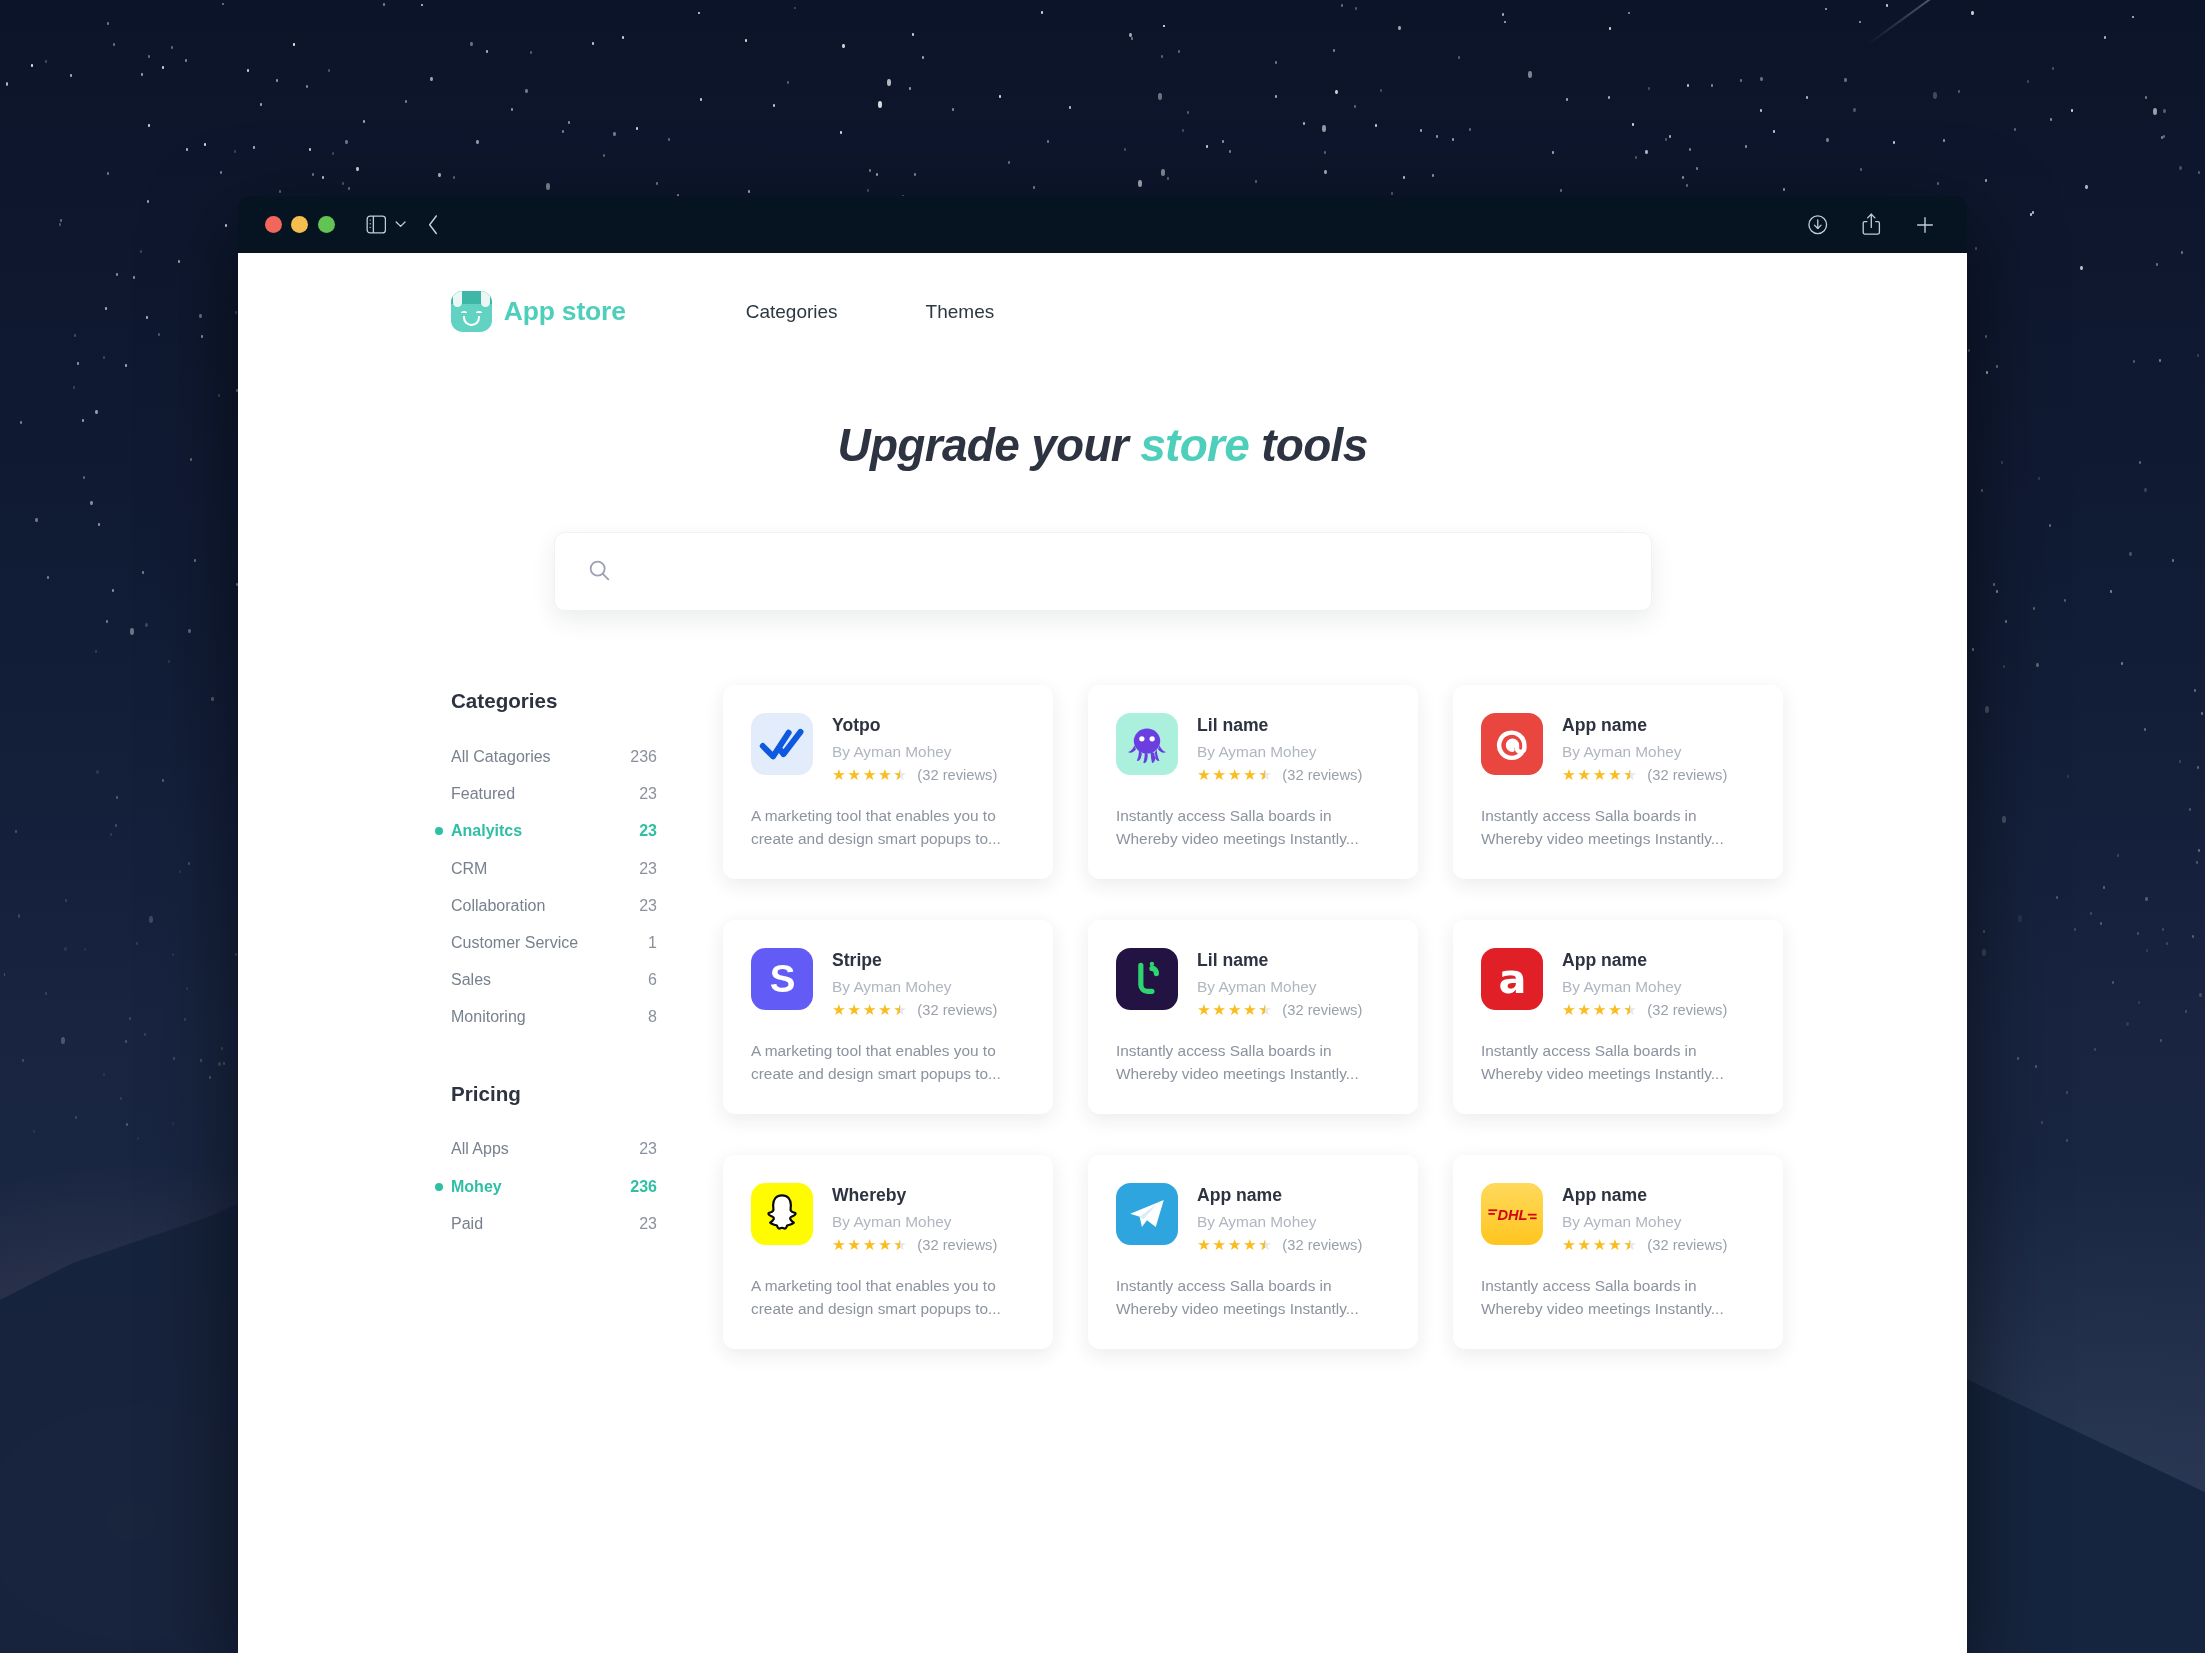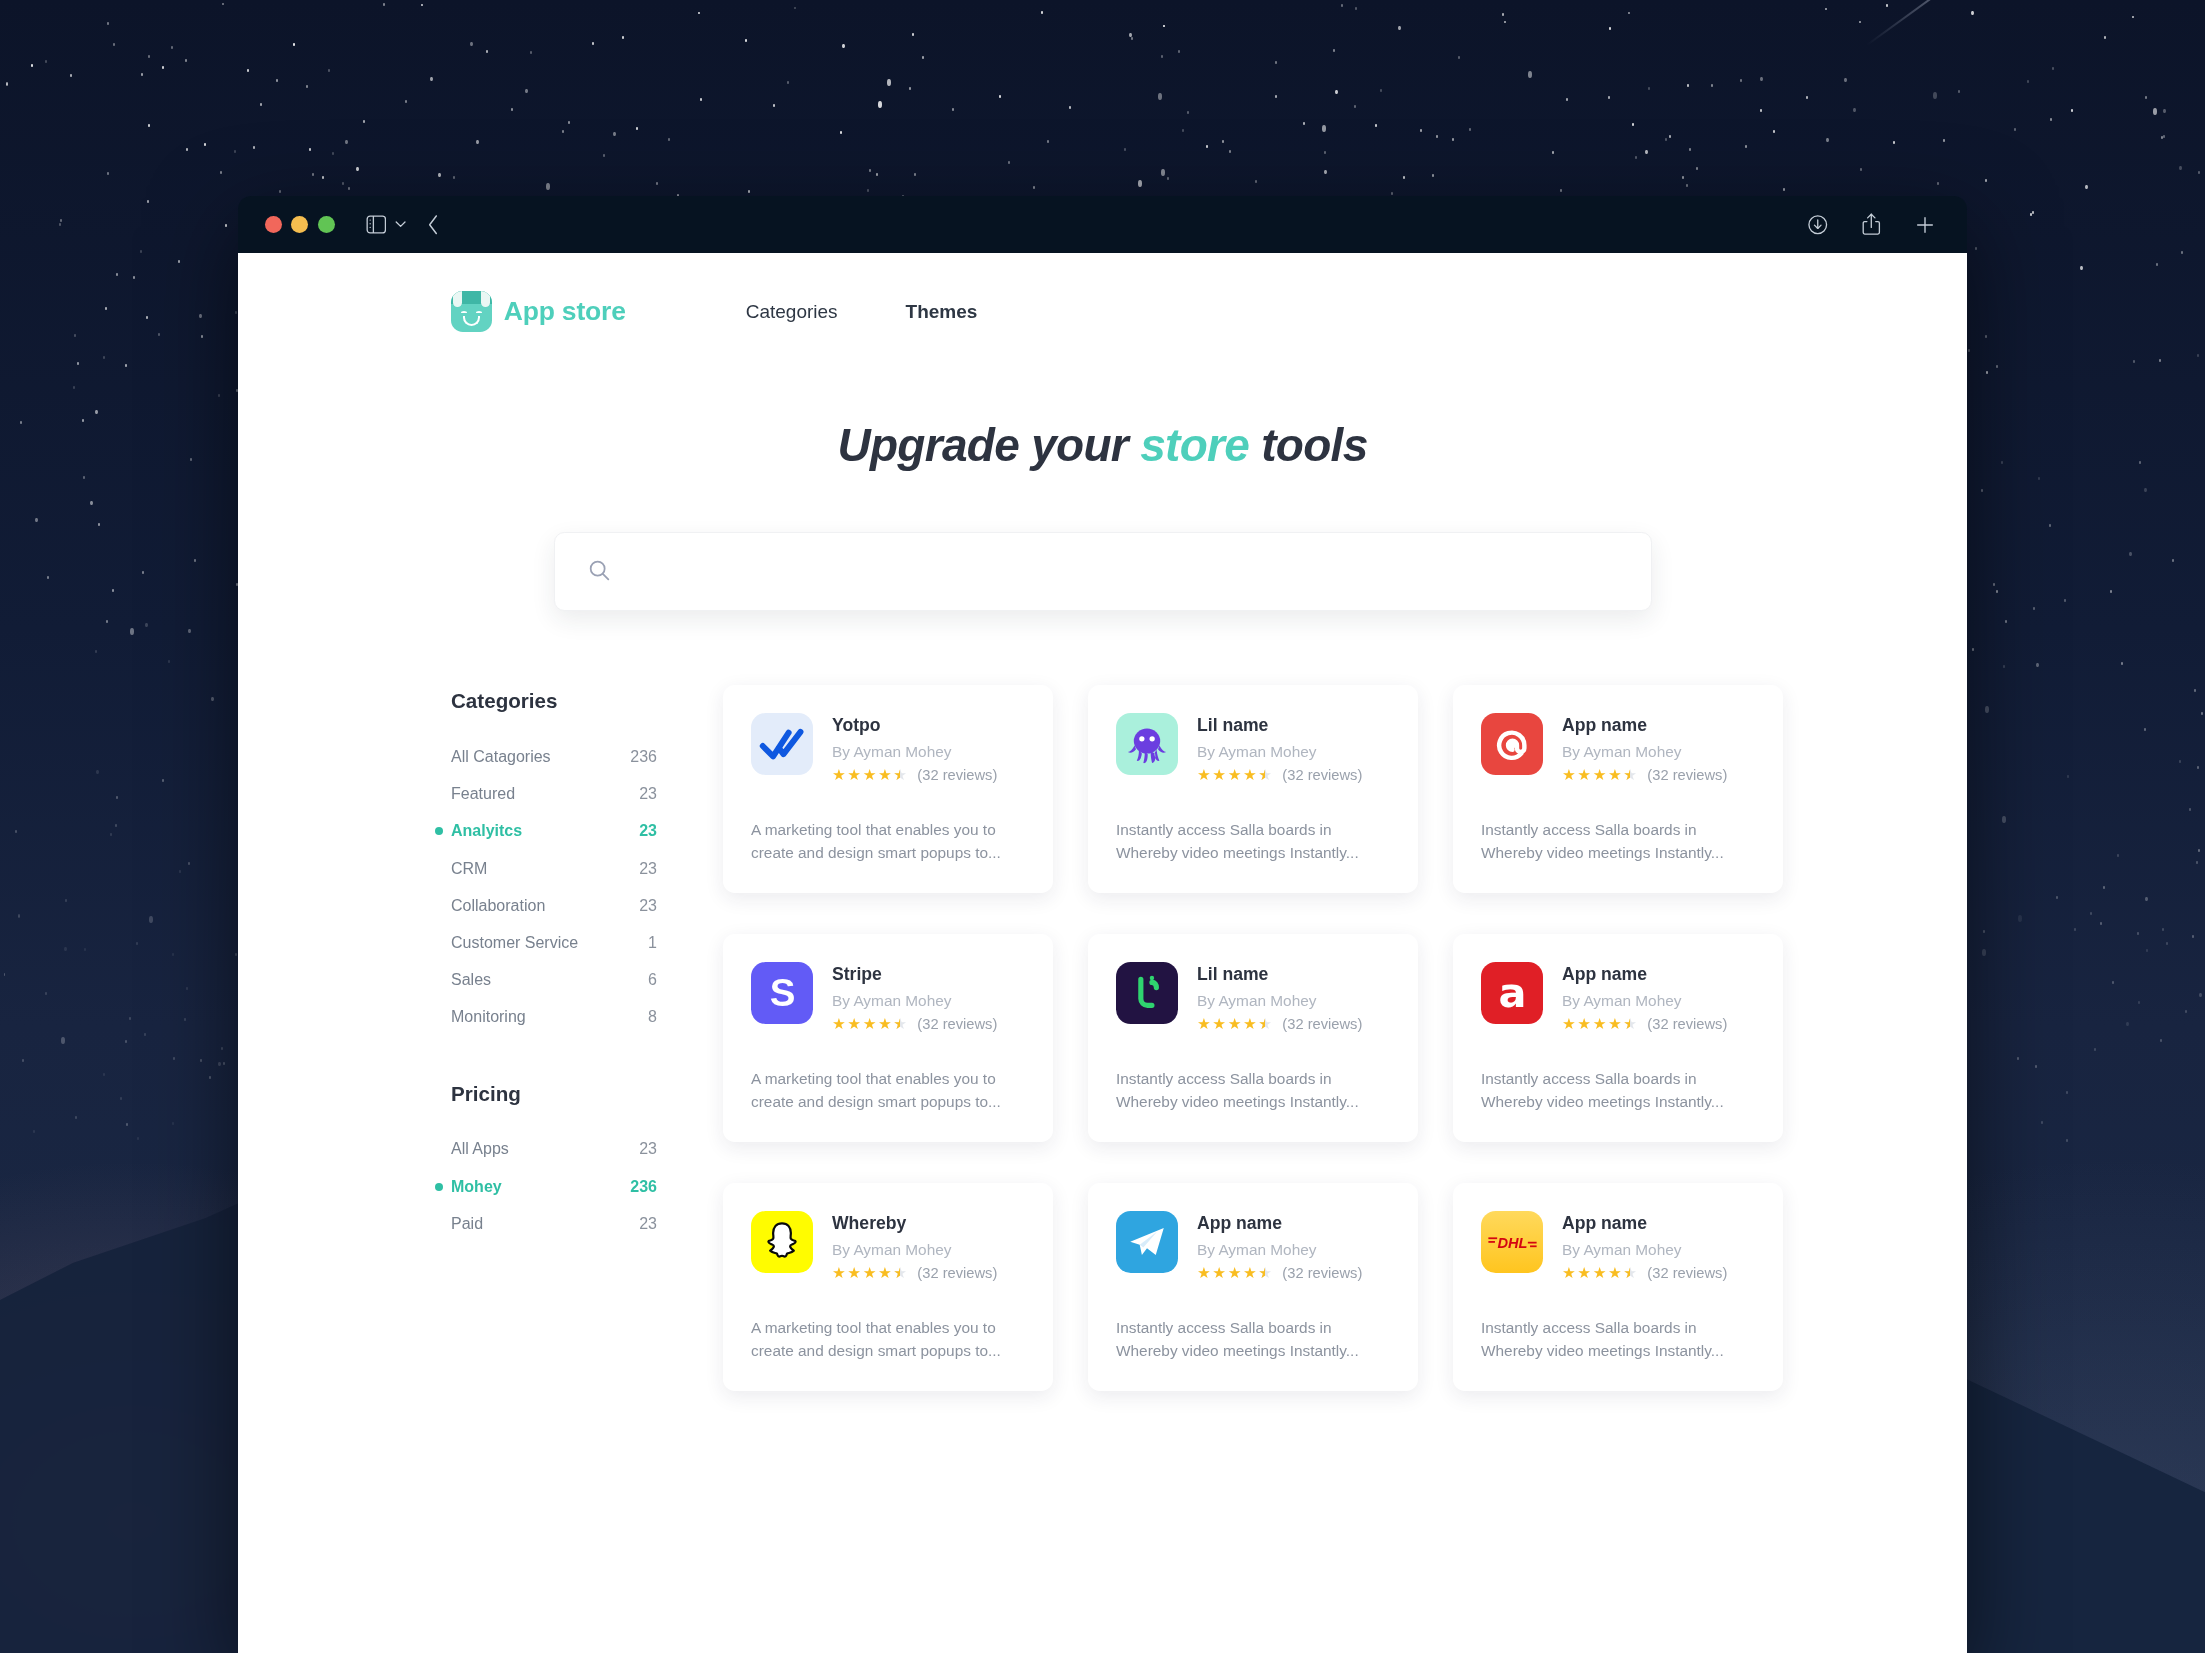--- a/index.html
+++ b/index.html
@@ -146,21 +146,21 @@
     position: absolute; left: 11.8px; top: 25px; width: 17.6px; height: 9.6px;
     border: 2.2px solid #fff; border-top: none;
     border-radius: 0 0 10.3px 10.3px;
   }
   #logo-text { font-size: 26.5px; font-weight: 700; color: #4ecfbb; letter-spacing: -0.2px; }
   #main-nav { display: flex; gap: 0; margin-left: 120px; }
   .nav-item {
     font-size: 19px; color: #2e3744; font-weight: 400;
     cursor: pointer;
   }
-  .nav-item + .nav-item { margin-left: 68px; font-weight: bold; }
+  .nav-item + .nav-item { margin-left: 88px; }
 
   
   #hero { text-align: center; margin-top: 86px; }
   #hero-title {
     font-size: 46px; font-weight: 700; color: #2d3340;
     letter-spacing: -0.7px;
     font-style: italic;
   }
   #hero-title .accent { color: #4ecfbb; }
   #hero-sub {
@@ -261,21 +261,21 @@
   .rating-row { display: flex; align-items: center; gap: 10.3px; }
   .stars { display: flex; gap: 1.5px; }
   .star-g { font-size: 15.4px; color: #f9bd21; line-height: 1; }
   .star-h { position: relative; font-size: 15.4px; line-height: 1; color: #e4e7ec; }
   .star-h::before {
     content: "★"; position: absolute; left: 0; top: 0;
     width: 50%; overflow: hidden; color: #f9bd21;
   }
   .reviews { font-size: 14.7px; color: #9aa1ac; }
   .app-desc {
-    margin-top: 35px;
+    margin-top: 21px;
     font-size: 15.4px; line-height: 1.5; color: #8c939f;
   }
 </style>
 </head>
 <body>
 
 <div id="wallpaper">
   <div id="stars">
       <span class="star" style="left:186px;top:987px;width:1.6px;height:2.5px;opacity:0.10;"></span>
       <span class="star" style="left:2080px;top:266px;width:2.5px;height:4.4px;opacity:0.71;"></span>

